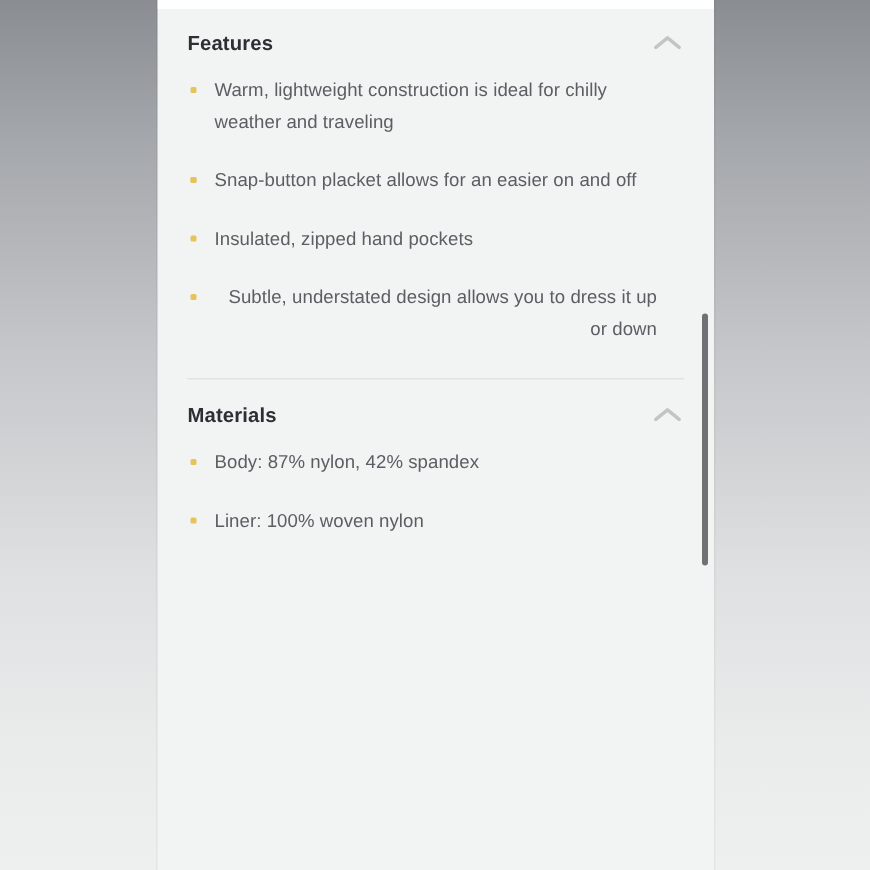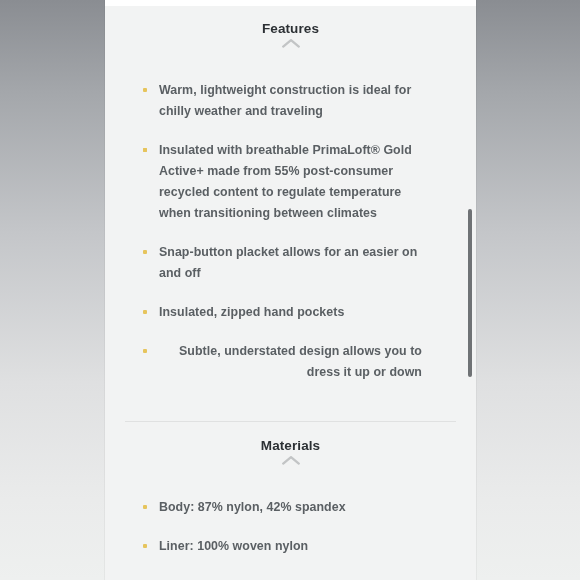--- a/index.html
+++ b/index.html
@@ -65,44 +65,42 @@
     margin: 0 0 0 0;
   }
 
   .section-header {
     display: flex;
     align-items: center;
     justify-content: space-between;
     padding: 16px 0 13px 0;
     cursor: pointer;
     user-select: none;
-    flex-direction: column;
   }
   .section-title {
     font-size: 13.5px;
     font-weight: bold;
     color: #2c3034;
     letter-spacing: 0.1px;
     line-height: 1.2;
   }
   .chev {
     width: 22px;
     height: 14px;
     flex: 0 0 auto;
     display: flex;
     align-items: center;
     justify-content: center;
   }
   .chev svg { display: block; }
 
   .bullet-list {
     list-style: none;
-    margin: 16px;
+    margin: 0;
     padding: 0 0 22px 0;
-    font-weight: bold;
   }
 
   .bullet-item {
     position: relative;
     padding: 0 18px 0 18px;
     margin: 0 0 18px 0;
     font-size: 12.4px;
     line-height: 21px;
     color: #5a5f63;
     letter-spacing: 0.05px;
@@ -155,21 +153,20 @@
             <span class="section-title">Features</span>
             <span class="chev">
               <svg width="20" height="12" viewBox="0 0 20 12">
                 <path d="M2.2 8.6 L10 2.2 L17.8 8.6" fill="none" stroke="#c2c4c5" stroke-width="2.3" stroke-linecap="round" stroke-linejoin="round"></path>
               </svg>
             </span>
           </div>
           <ul class="bullet-list">
             <li class="bullet-item"><span class="bullet-dot"></span><span>Warm, lightweight construction is ideal for chilly weather and traveling</span></li>
             <li class="bullet-item"><span class="bullet-dot"></span></li>
-            <li class="bullet-item"><span class="bullet-dot"></span><span>Insulated with breathable PrimaLoft® Gold Active+ made from 55% post-consumer recycled content to regulate temperature when transitioning between climates</span></li>
             <li class="bullet-item"><span class="bullet-dot"></span><span>Snap-button placket allows for an easier on and off</span></li>
             <li class="bullet-item"><span class="bullet-dot"></span><span>Insulated, zipped hand pockets</span></li>
             <li class="bullet-item"><span class="bullet-dot"></span><span>Subtle, understated design allows you to dress it up or down</span></li>
           </ul>
         </div>
         <div class="section">
           <div class="section-divider"></div>
           <div class="section-header">
             <span class="section-title">Materials</span>
             <span class="chev">

